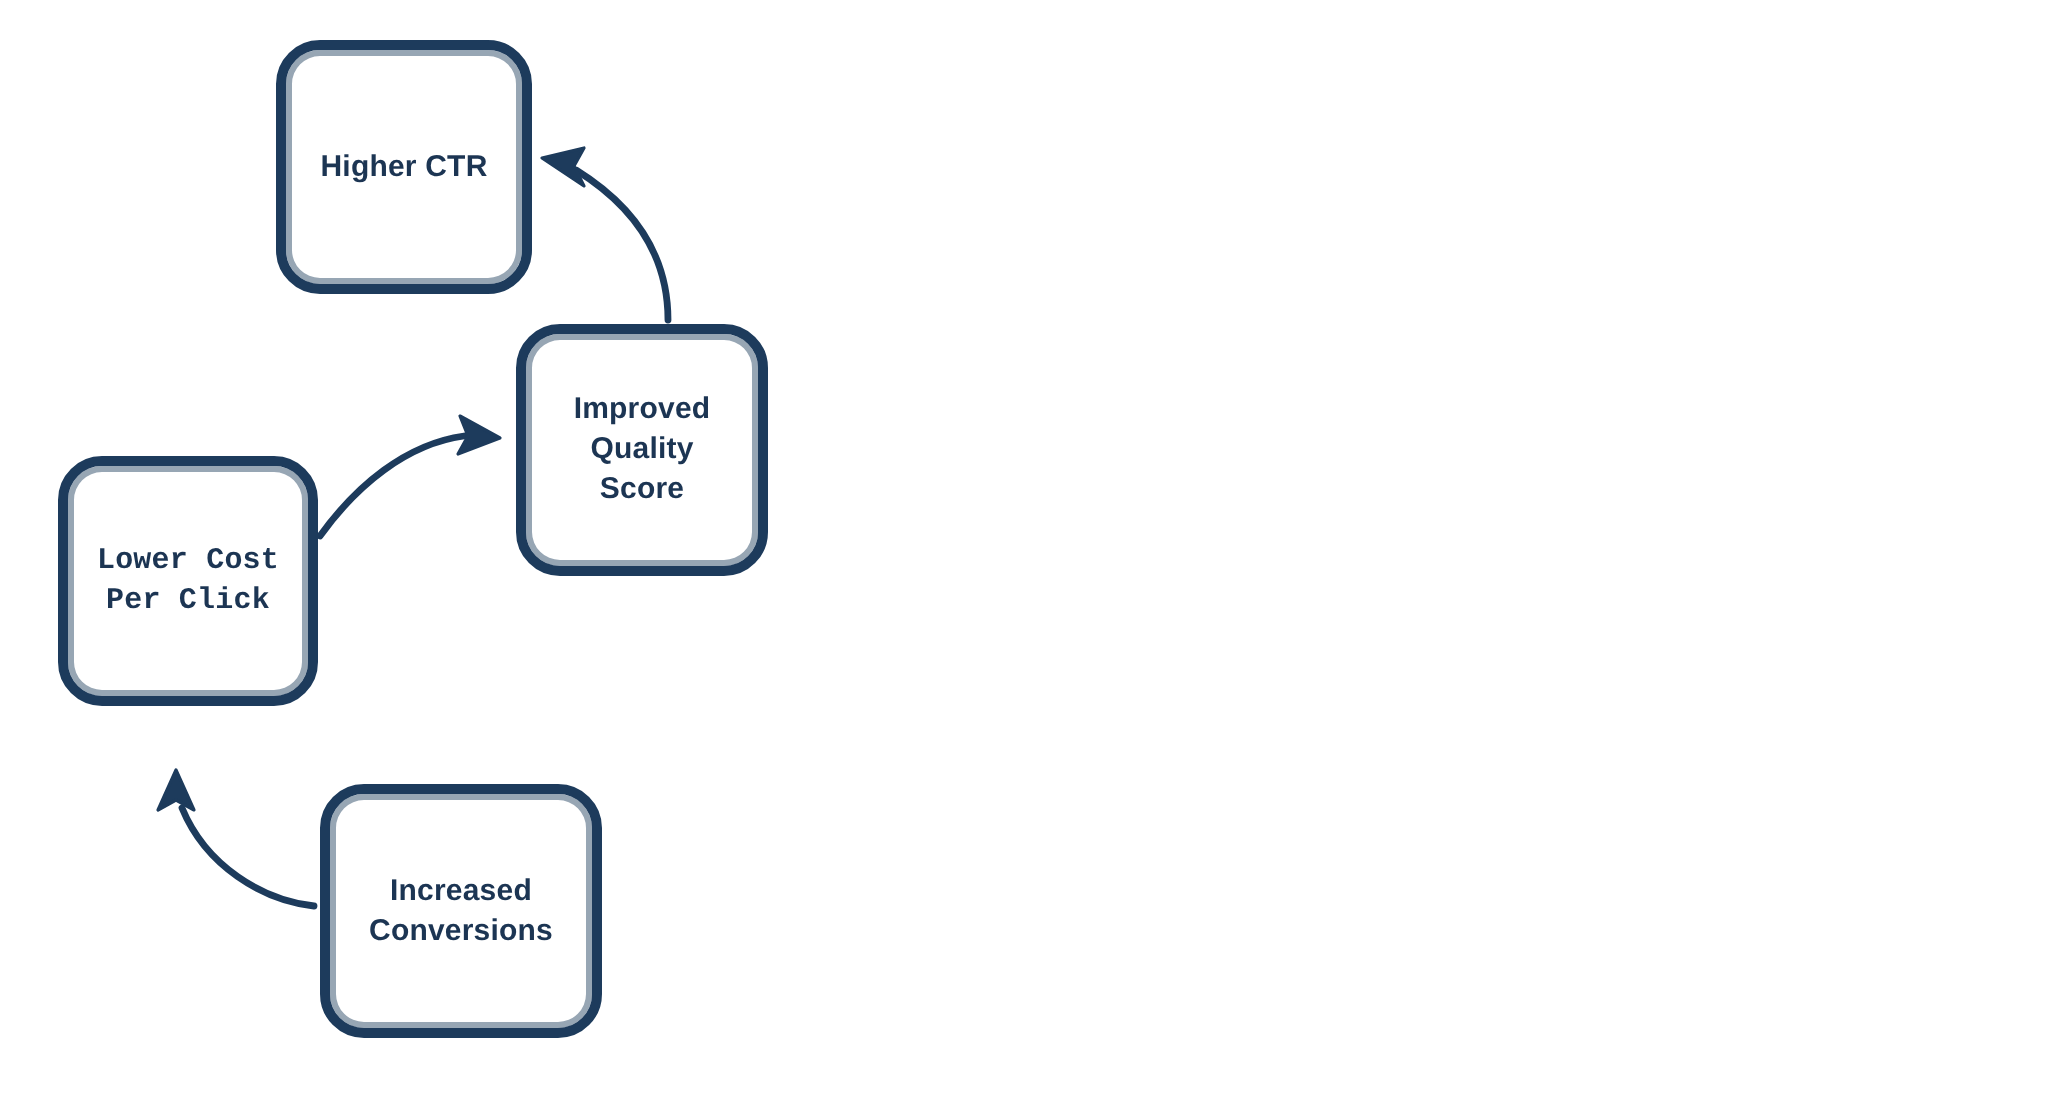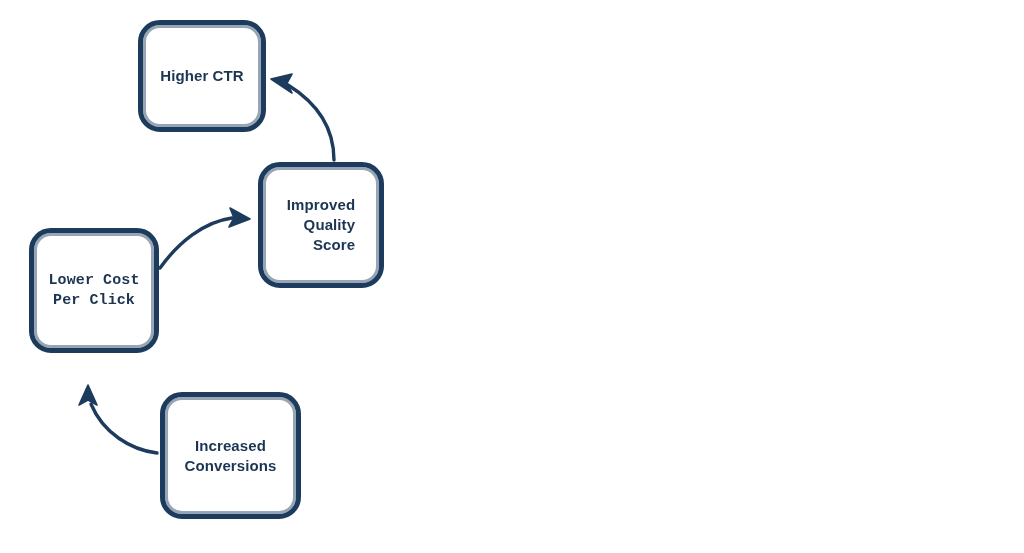--- a/index.html
+++ b/index.html
@@ -55,29 +55,28 @@
     letter-spacing: 0.1px;
     white-space: pre-line;
     padding: 0 8px;
   }
 
   
   #node-higher-ctr {
     left: 138px;
     top: 20px;
     width: 128px;
-    height: 112px;
+    height: 127px;
     align-items: center;
   }
   #node-improved-quality-score {
     left: 258px;
     top: 162px;
     width: 126px;
     height: 126px;
-    text-align: right;
   }
   #node-lower-cost-per-click {
     left: 29px;
     top: 228px;
     width: 130px;
     height: 125px;
     font-family: Liberation Mono, monospace;
   }
   #node-increased-conversions {
     left: 160px;

